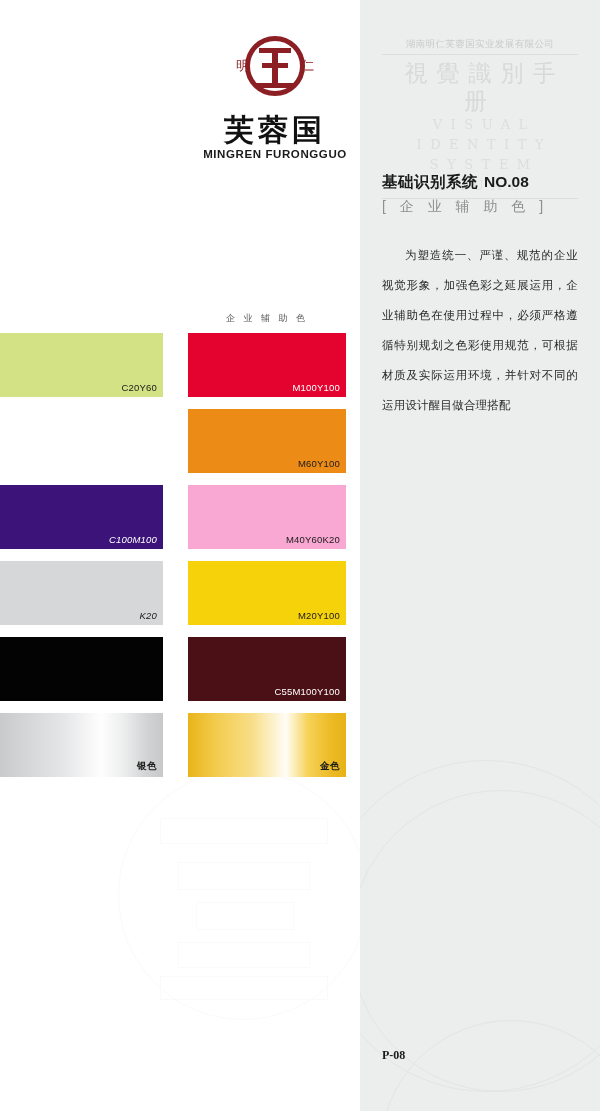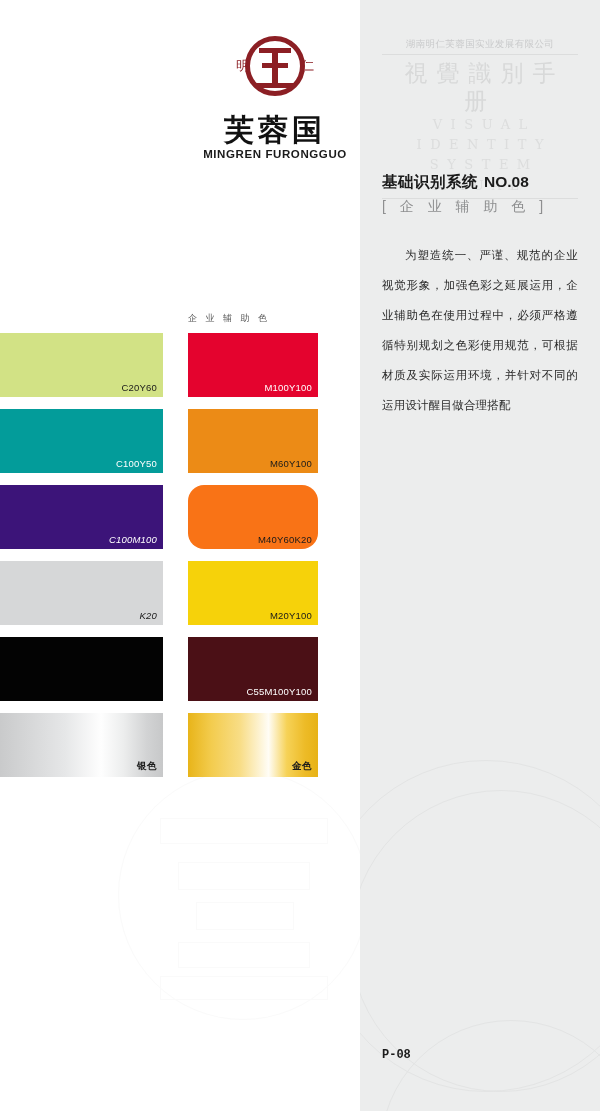--- a/index.html
+++ b/index.html
@@ -178,33 +178,33 @@
     text-indent: 23px;
     letter-spacing: 0.2px;
     text-align: justify;
   }
 
   
   #page-no {
     position: absolute;
     left: 22px;
     top: 1048px;
-    font-family: Liberation Mono, monospace;
+    font-family: Liberation Serif, serif;
     font-weight: bold;
     font-size: 12px;
     color: #1a1a1a;
   }
 
   
   #swatch-section-label {
     position: absolute;
     left: 188px;
     top: 312px;
     width: 158px;
-    text-align: left;
+    text-align: center;
     font-size: 9px;
     color: #5a5a5a;
     letter-spacing: 3px;
   }
 
   
   #swatch-grid {
     position: absolute;
     left: 0;
     top: 333px;
@@ -214,21 +214,21 @@
     position: relative;
     height: 76px;
   }
   .swatch {
     position: absolute;
     top: 0;
     height: 64px;
     box-sizing: border-box;
   }
   .swatch.col-left  { left: 0px;   width: 163px; }
-  .swatch.col-right { left: 188px; width: 130px; }
+  .swatch.col-right { left: 188px; width: 158px; }
   .swatch-label {
     position: absolute;
     right: 6px;
     bottom: 4px;
     font-size: 9.5px;
     font-family: "Liberation Sans", sans-serif;
     letter-spacing: 0.2px;
     white-space: nowrap;
   }
   .swatch-label.cn {
@@ -294,33 +294,30 @@
     <div class="swatch-row">
       <div class="swatch col-left" style="background: rgb(210, 226, 133);">
         <span class="swatch-label" style="color: rgb(26, 26, 26);">C20Y60</span>
       </div>
       <div class="swatch col-right" style="background: rgb(228, 3, 46);">
         <span class="swatch-label" style="color: rgb(255, 255, 255);">M100Y100</span>
       </div>
     </div>
 
     <div class="swatch-row">
-      <div class="swatch col-left" style="background: rgb(3, 156, 154);">
-        <span class="swatch-label" style="color: rgb(255, 255, 255);">C100Y50</span>
-      </div>
       <div class="swatch col-right" style="background: rgb(236, 139, 22);">
         <span class="swatch-label" style="color: rgb(26, 26, 26); padding-left: 39px;">M60Y100</span>
       </div>
     </div>
 
     <div class="swatch-row">
       <div class="swatch col-left" style="background: rgb(60, 20, 121);">
         <span class="swatch-label" style="color: rgb(255, 255, 255); font-style: italic;">C100M100</span>
       </div>
-      <div class="swatch col-right" style="background: #f97316; border-radius: 16px;">
+      <div class="swatch col-right" style="background: #f9a8d4;">
         <span class="swatch-label" style="color: rgb(26, 26, 26);">M40Y60K20</span>
       </div>
     </div>
 
     <div class="swatch-row">
       <div class="swatch col-left" style="background: rgb(214, 215, 216); font-style: italic;">
         <span class="swatch-label" style="color: rgb(26, 26, 26);">K20</span>
       </div>
       <div class="swatch col-right" style="background: rgb(246, 210, 10);">
         <span class="swatch-label" style="color: rgb(26, 26, 26);">M20Y100</span>

